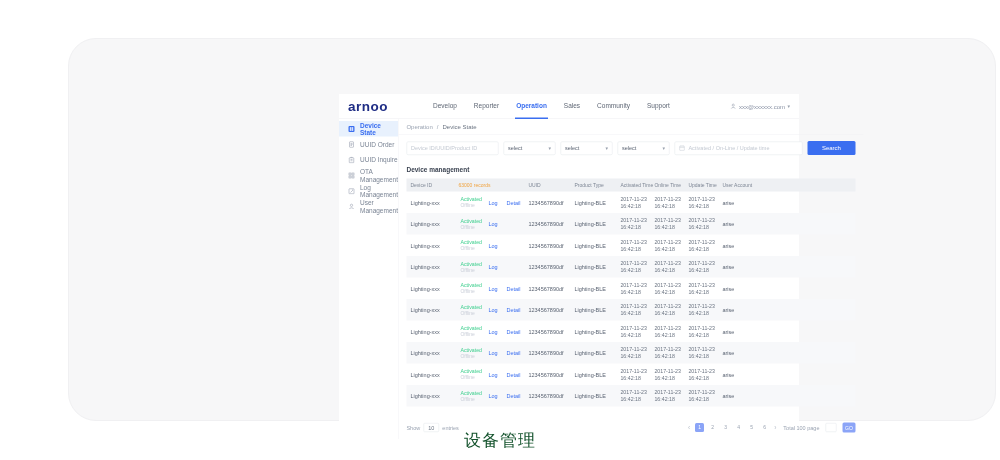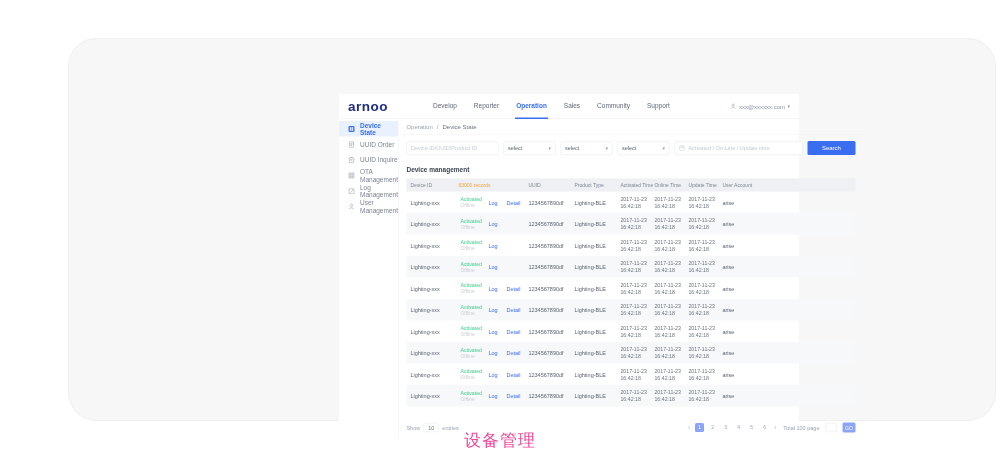--- a/index.html
+++ b/index.html
@@ -87,21 +87,21 @@
           border-radius:3px; color:#9aa3b2; font-size:10px; cursor:pointer; }
   .page.active { background:#8ba4f7; color:#fff; }
   .total-label { margin:0 4px; }
   .jump-input { width:22px; height:18px; border:1px solid #e3e6ea; border-radius:2px;
                 background:#fff; }
   .go-btn { width:26px; height:20px; background:#8ba4f7; color:#fff; border:none;
             border-radius:3px; font-size:10px; cursor:pointer; margin-left:4px;
             font-family:"Liberation Sans", sans-serif; }
 
   .caption { position:absolute; left:0; right:0; top:429px; text-align:center;
-             font-size:17px; color:#ec4899; letter-spacing:1px; }
+             font-size:17px; color:#14532d; letter-spacing:1px; }
 </style>
 </head>
 <body>
 
 <div id="stage">
   <div class="card">
     <div class="app-outer">
       <div class="app">
 
         <header class="topbar">

